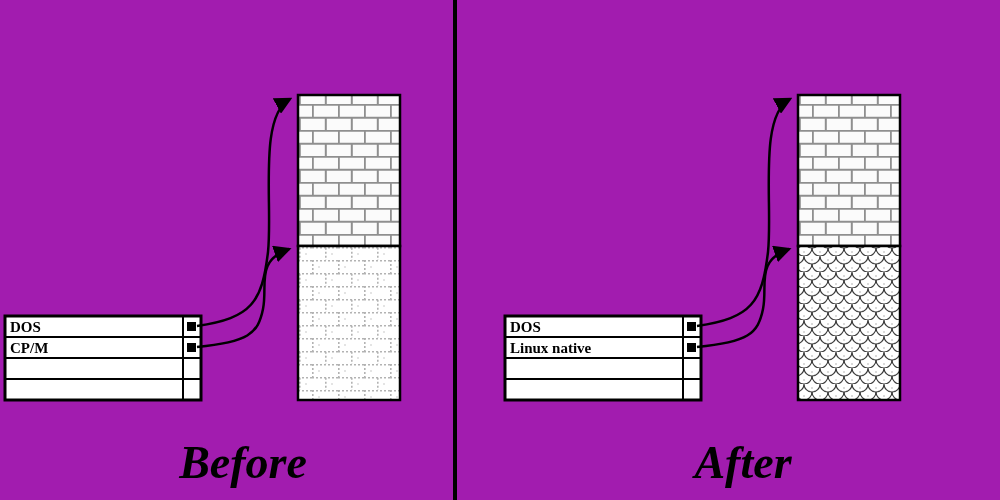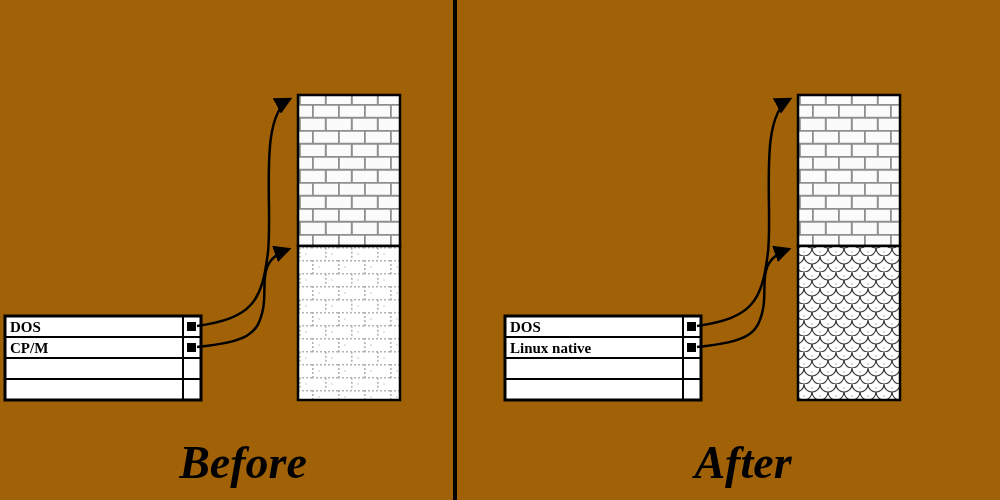--- a/index.html
+++ b/index.html
@@ -1,20 +1,20 @@
 <!DOCTYPE html>
 <html><head>
 <meta charset="utf-8">
 <style>
   html, body { margin: 0; padding: 0; background: #ffffff; }
   .canvas {
     position: relative;
     width: 1000px;
     height: 500px;
-    background: #a16207;
+    background: #a21caf;
     overflow: hidden;
     font-family: "Liberation Serif", "DejaVu Serif", serif;
   }
   svg { display: block; }
   .row-label {
     font-family: "Liberation Serif", "DejaVu Serif", serif;
     font-weight: bold;
     font-size: 15px;
     fill: #000000;
   }

